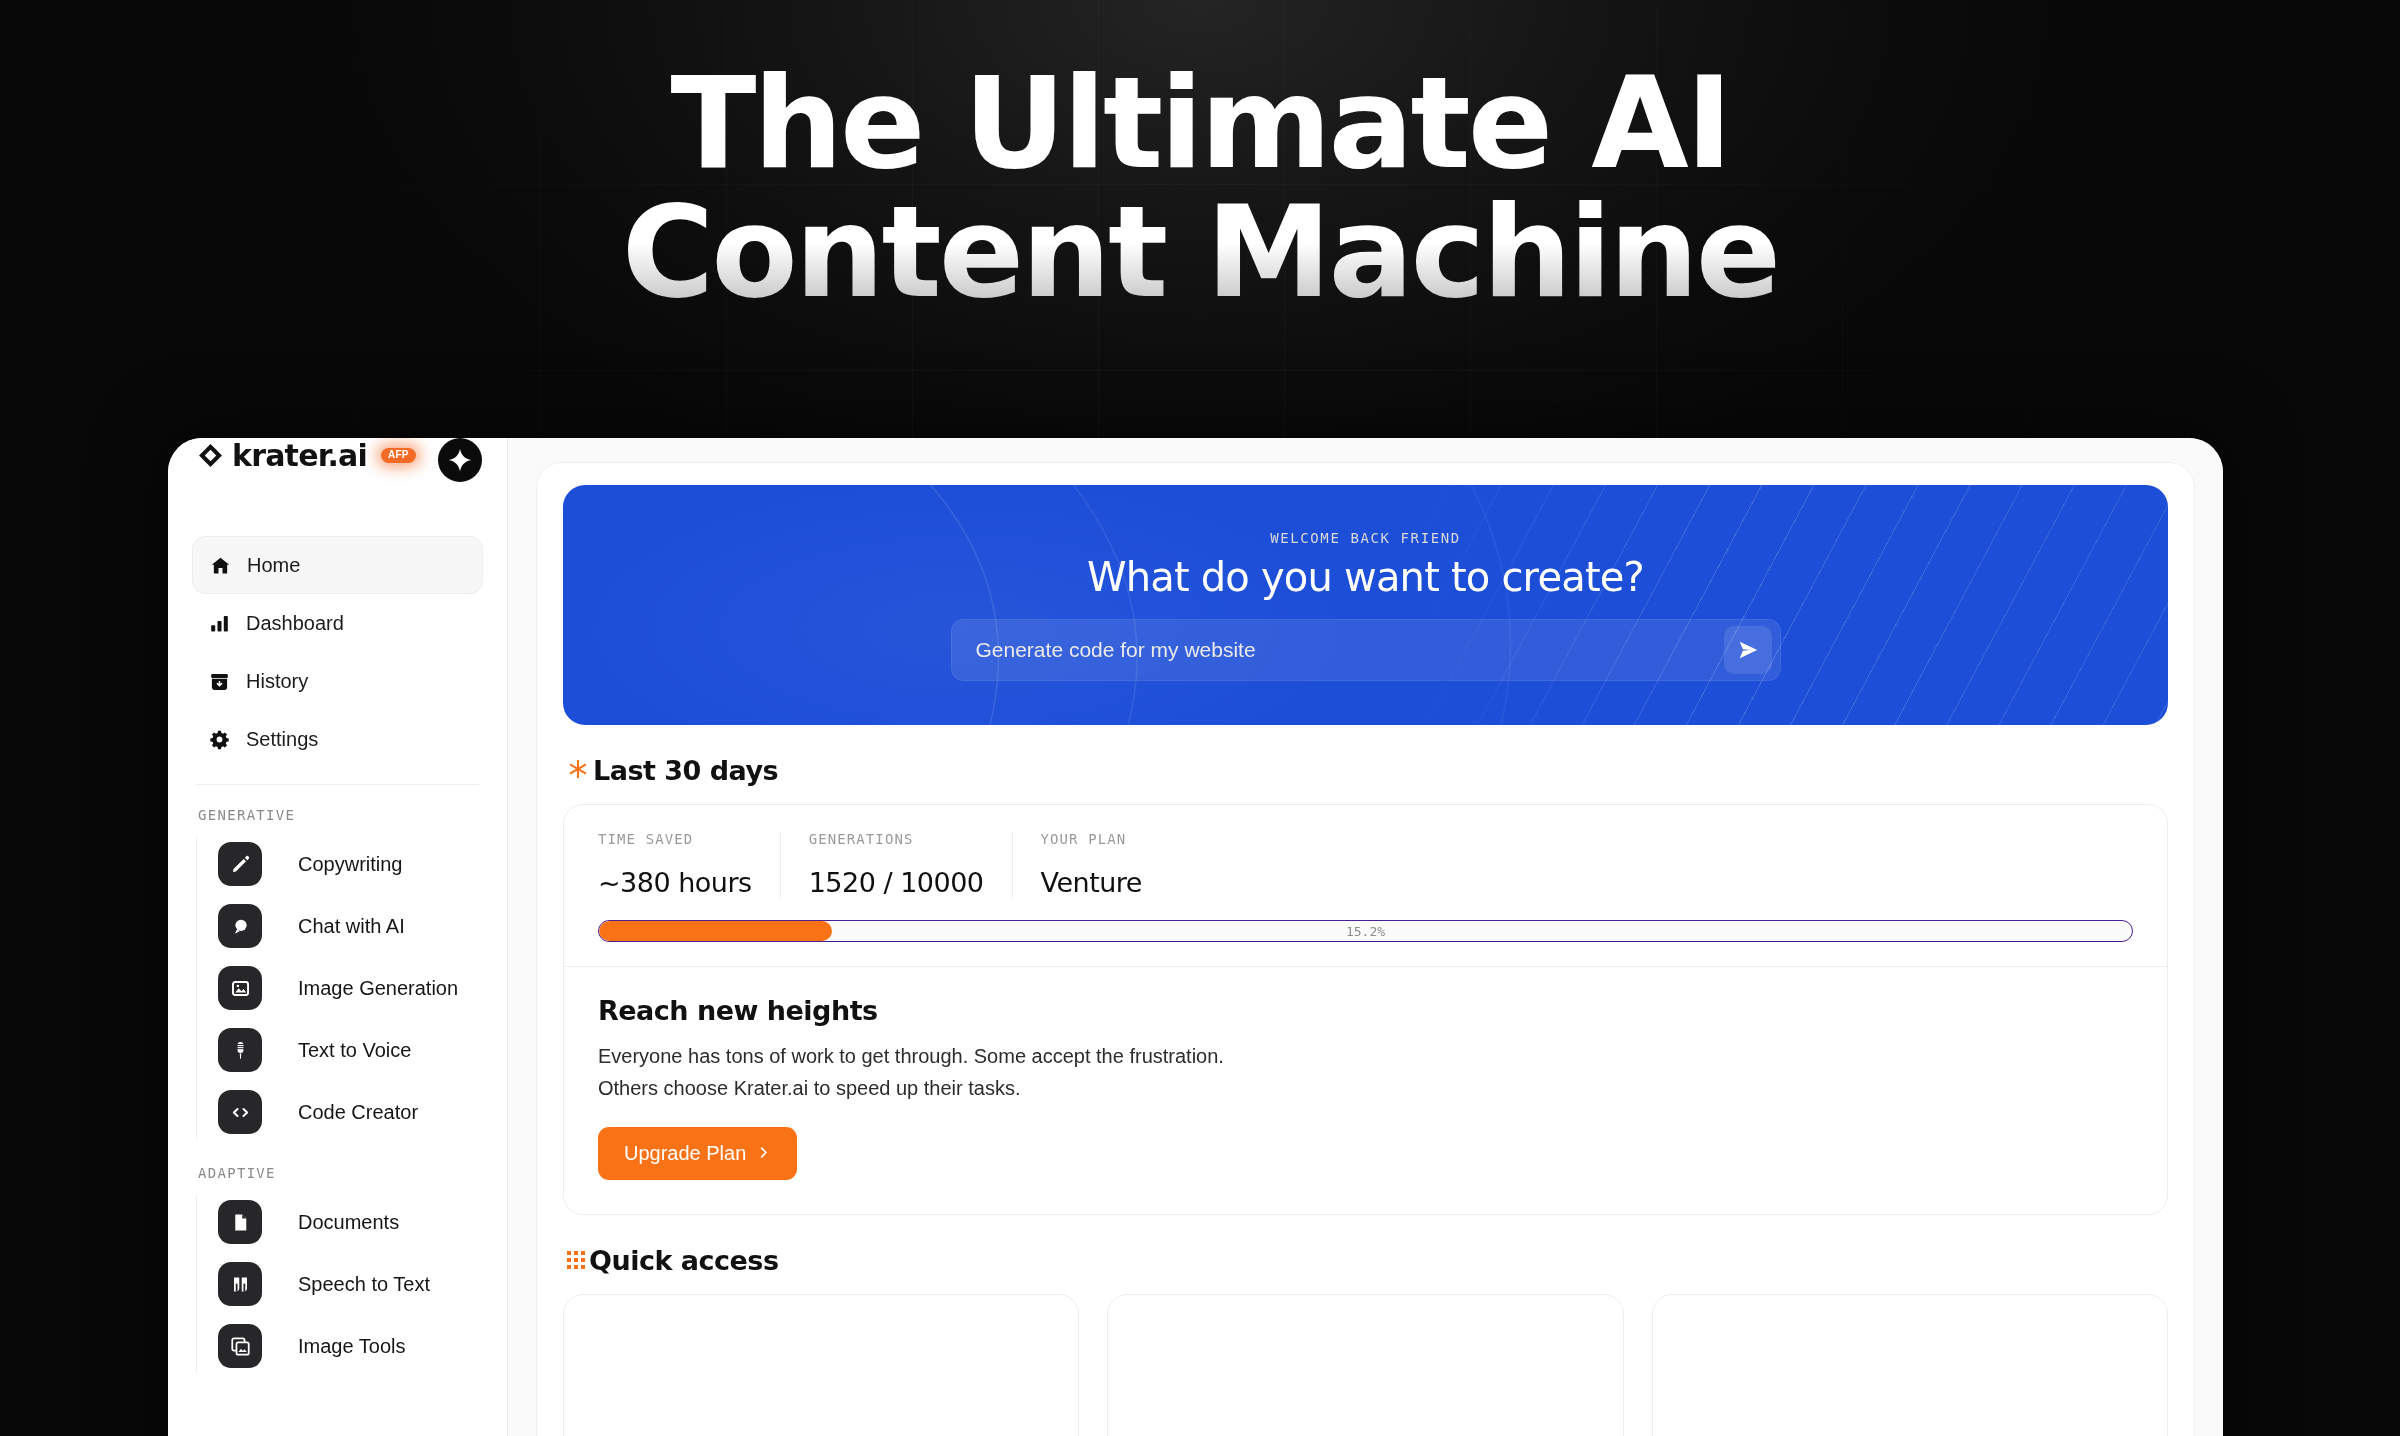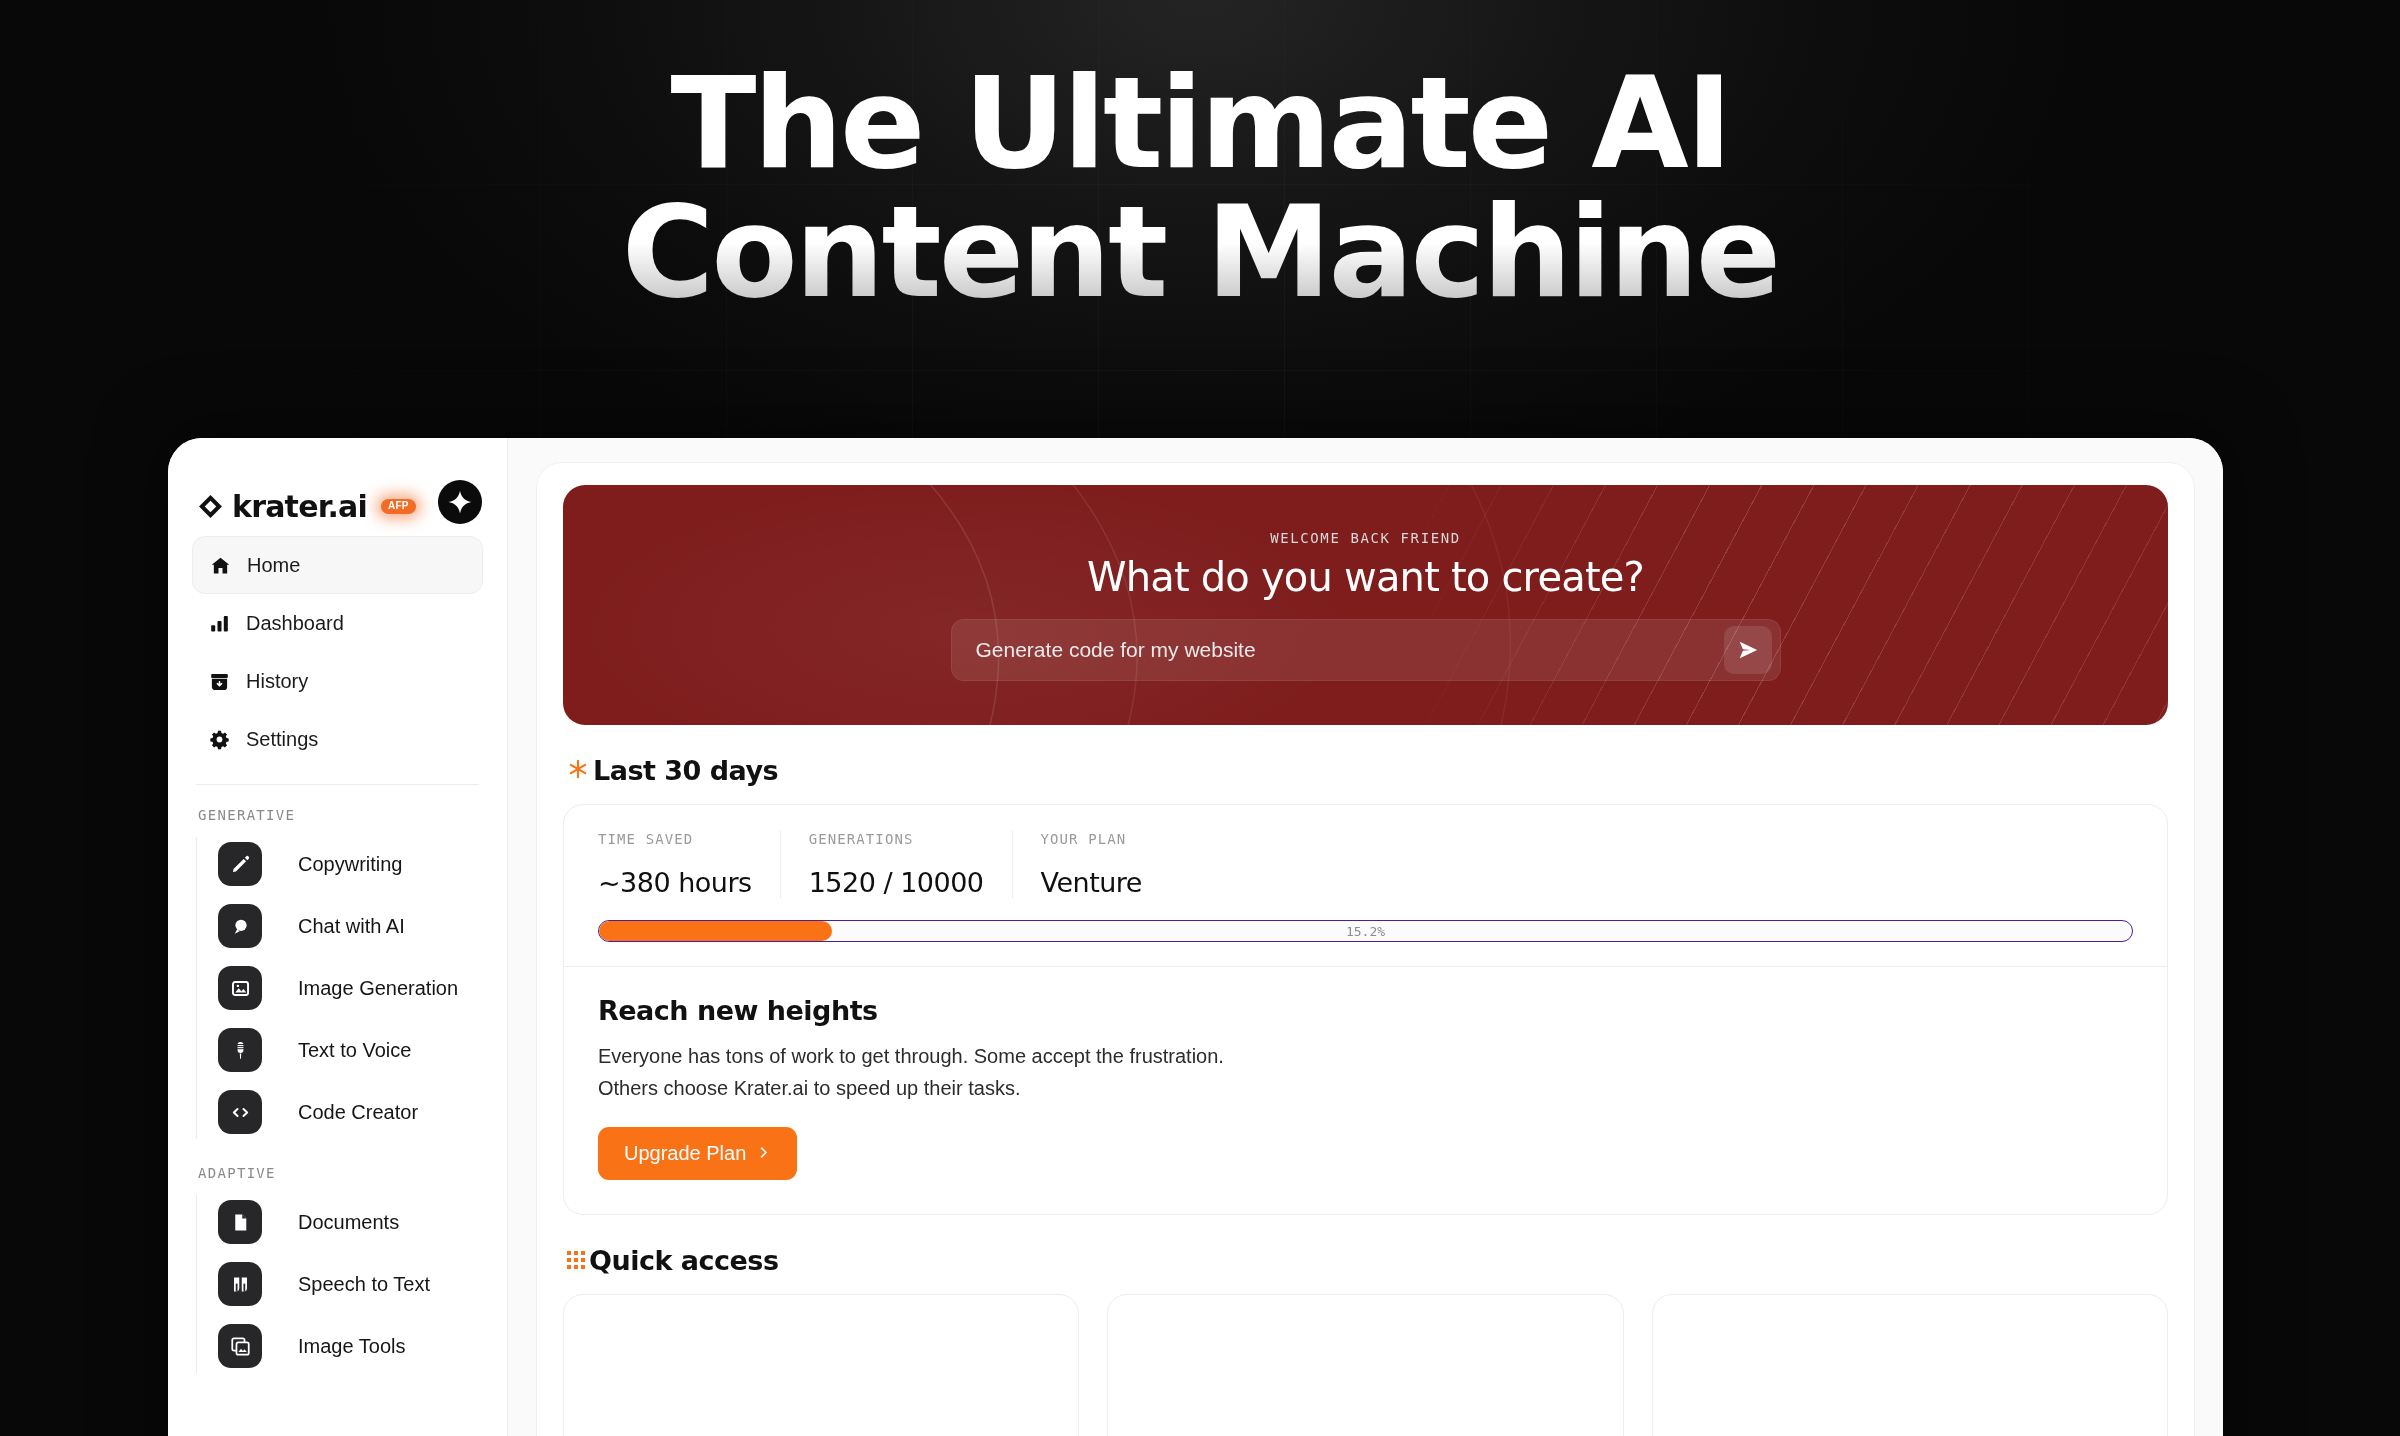--- a/index.html
+++ b/index.html
@@ -65,21 +65,21 @@
   
   .sidebar {
     width:340px;
     flex:0 0 340px;
     background:#ffffff;
     border-right:1px solid #ececec;
     padding:0 24px;
     position:relative;
   }
   .brand-row {
-    display:flex; align-items:flex-end;
+    display:flex; align-items:flex-start;
     height:86px;
     padding-left:6px;
     gap:2px;
   }
   .brand-logo { display:flex; align-items:center; gap:9px; }
   .brand-mark { width:25px; height:25px; flex:0 0 25px; }
   .brand-name {
     font-family:"DejaVu Sans", sans-serif;
     font-size:30px; font-weight:700;
     letter-spacing:-0.8px;
@@ -172,21 +172,21 @@
     height:100%;
     padding:22px 26px 0;
     overflow:hidden;
   }
 
   
   .banner {
     position:relative;
     height:240px;
     border-radius:22px;
-    background:#7f1d1d;
+    background:#1d4ed8;
     overflow:hidden;
     display:flex; flex-direction:column; align-items:center; justify-content:center;
   }
   .banner-stripes {
     position:absolute; inset:0;
     background-image:repeating-linear-gradient(118deg, rgba(255,255,255,0.16) 0 1px, rgba(255,255,255,0) 1px 46px);
     mask-image:linear-gradient(90deg, rgba(0,0,0,0) 52%, rgba(0,0,0,1) 72%, rgba(0,0,0,0.7) 100%);
     -webkit-mask-image:linear-gradient(90deg, rgba(0,0,0,0) 52%, rgba(0,0,0,1) 72%, rgba(0,0,0,0.7) 100%);
   }
   .banner-arcs { position:absolute; inset:0; opacity:0.55; }

